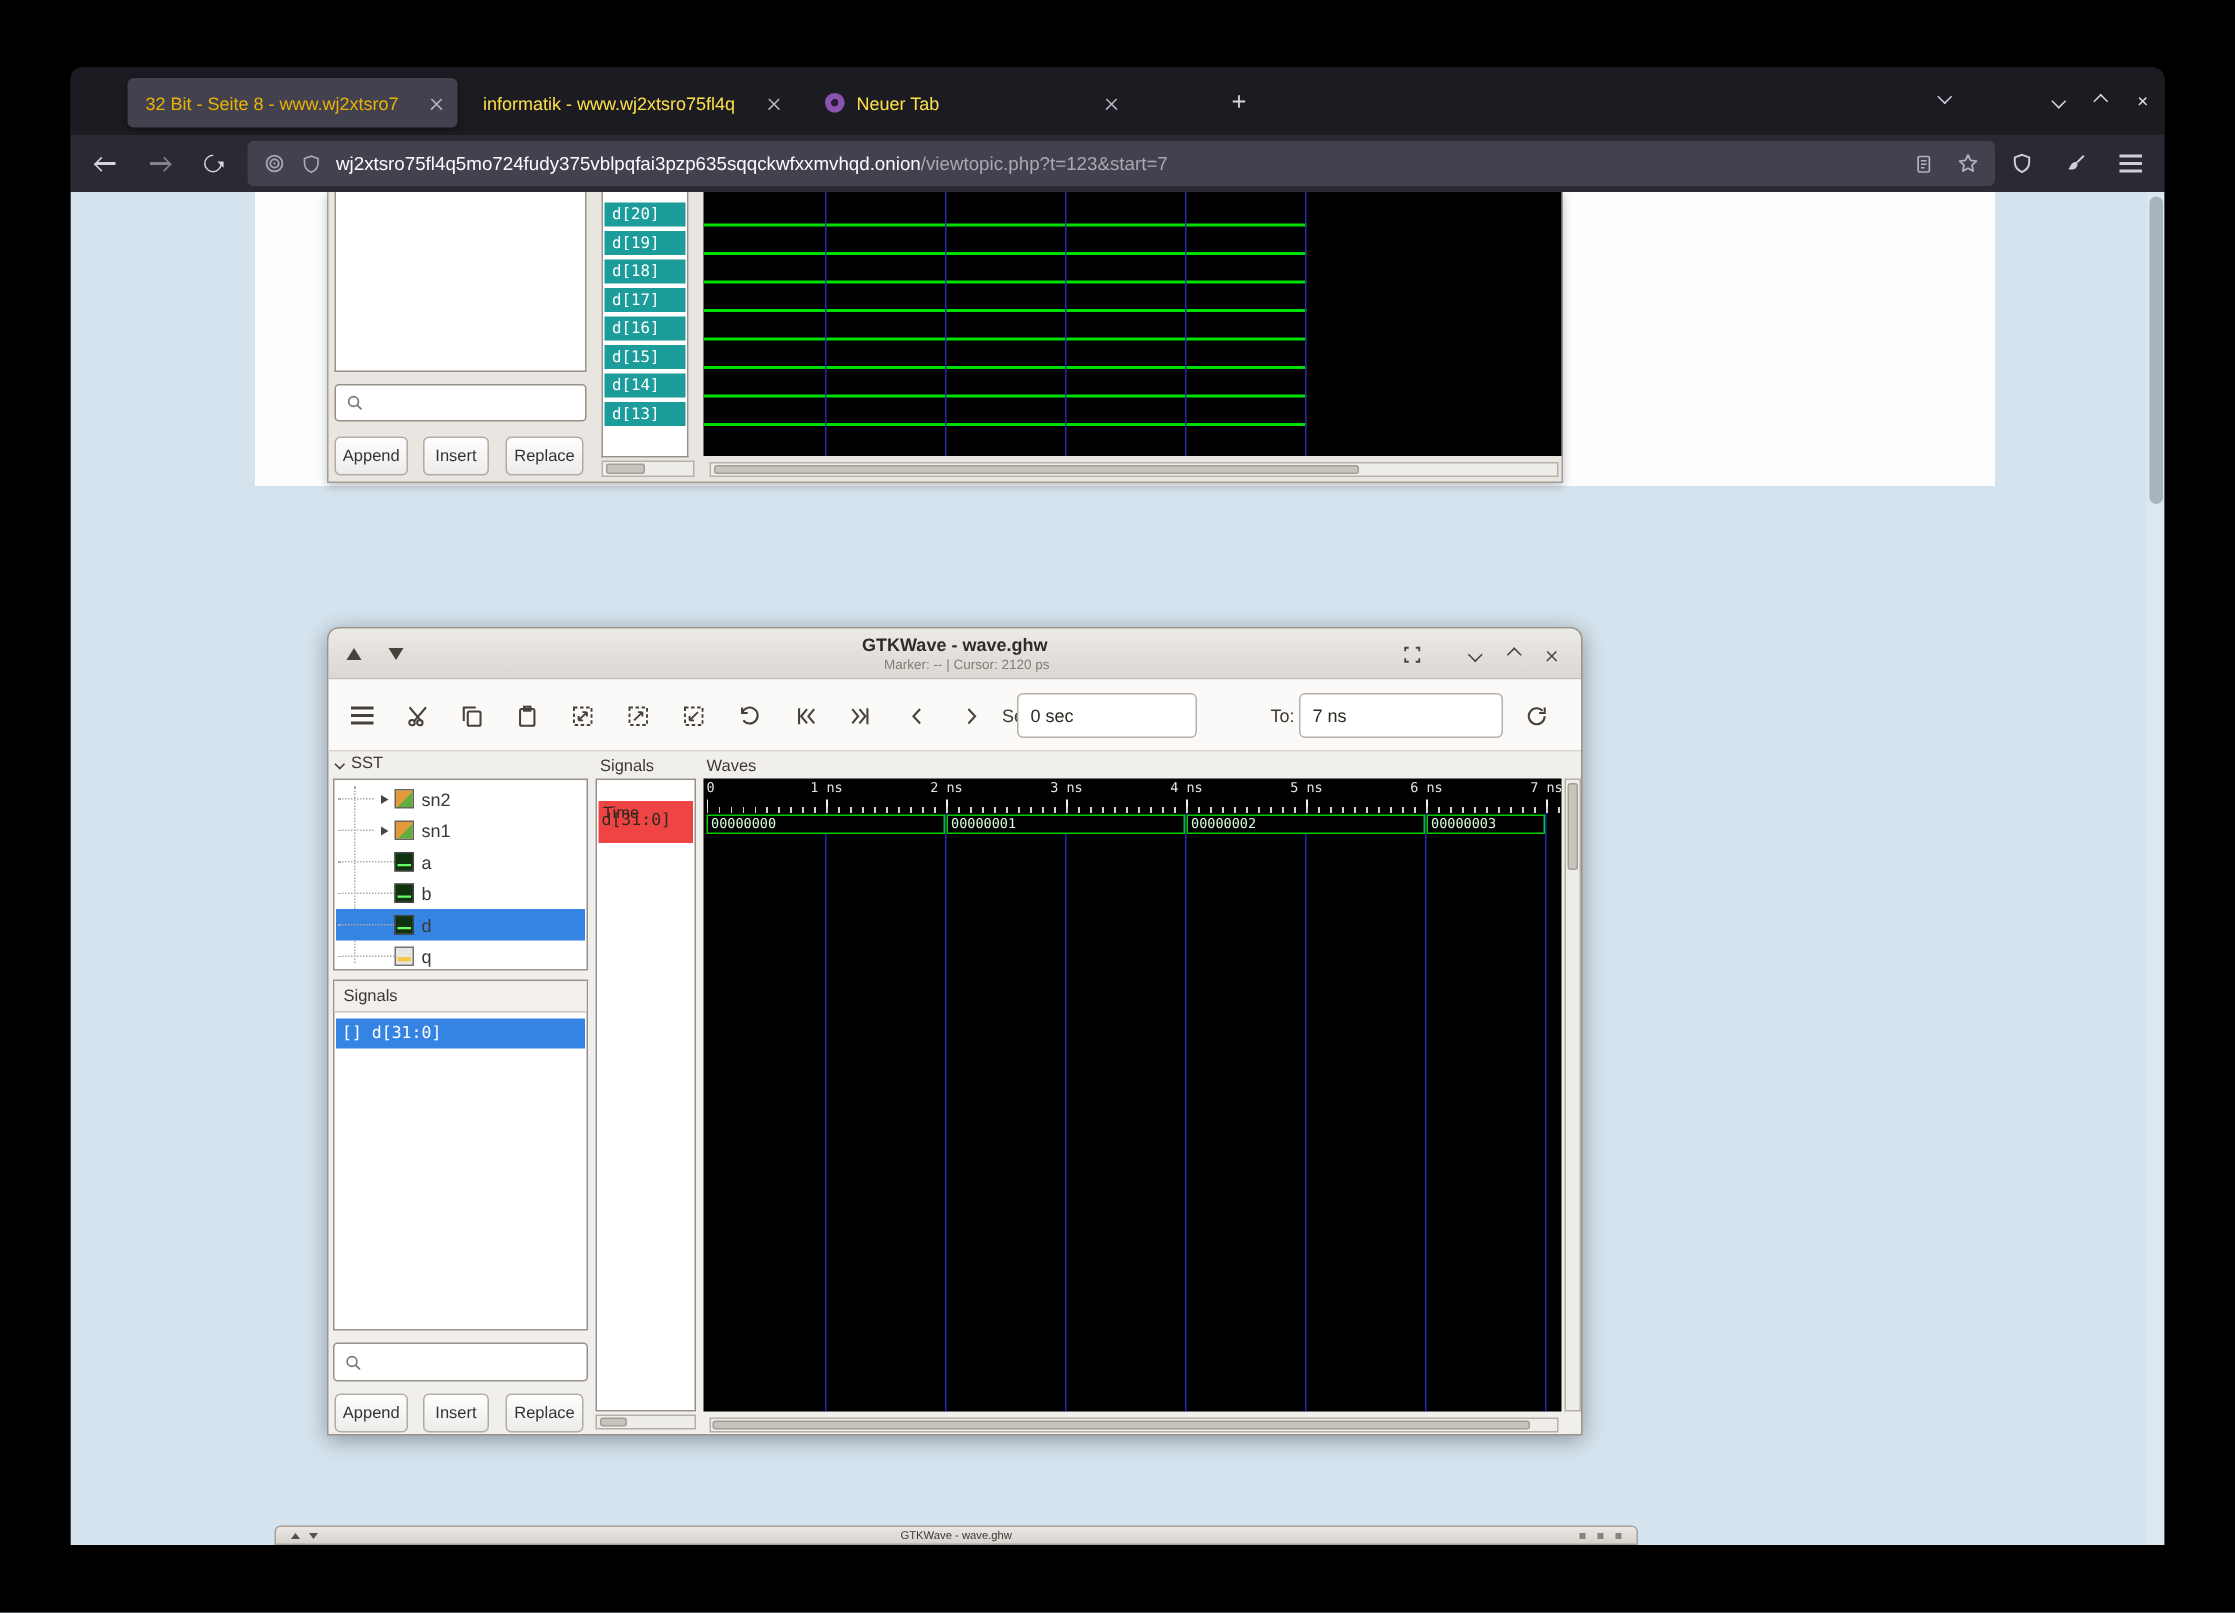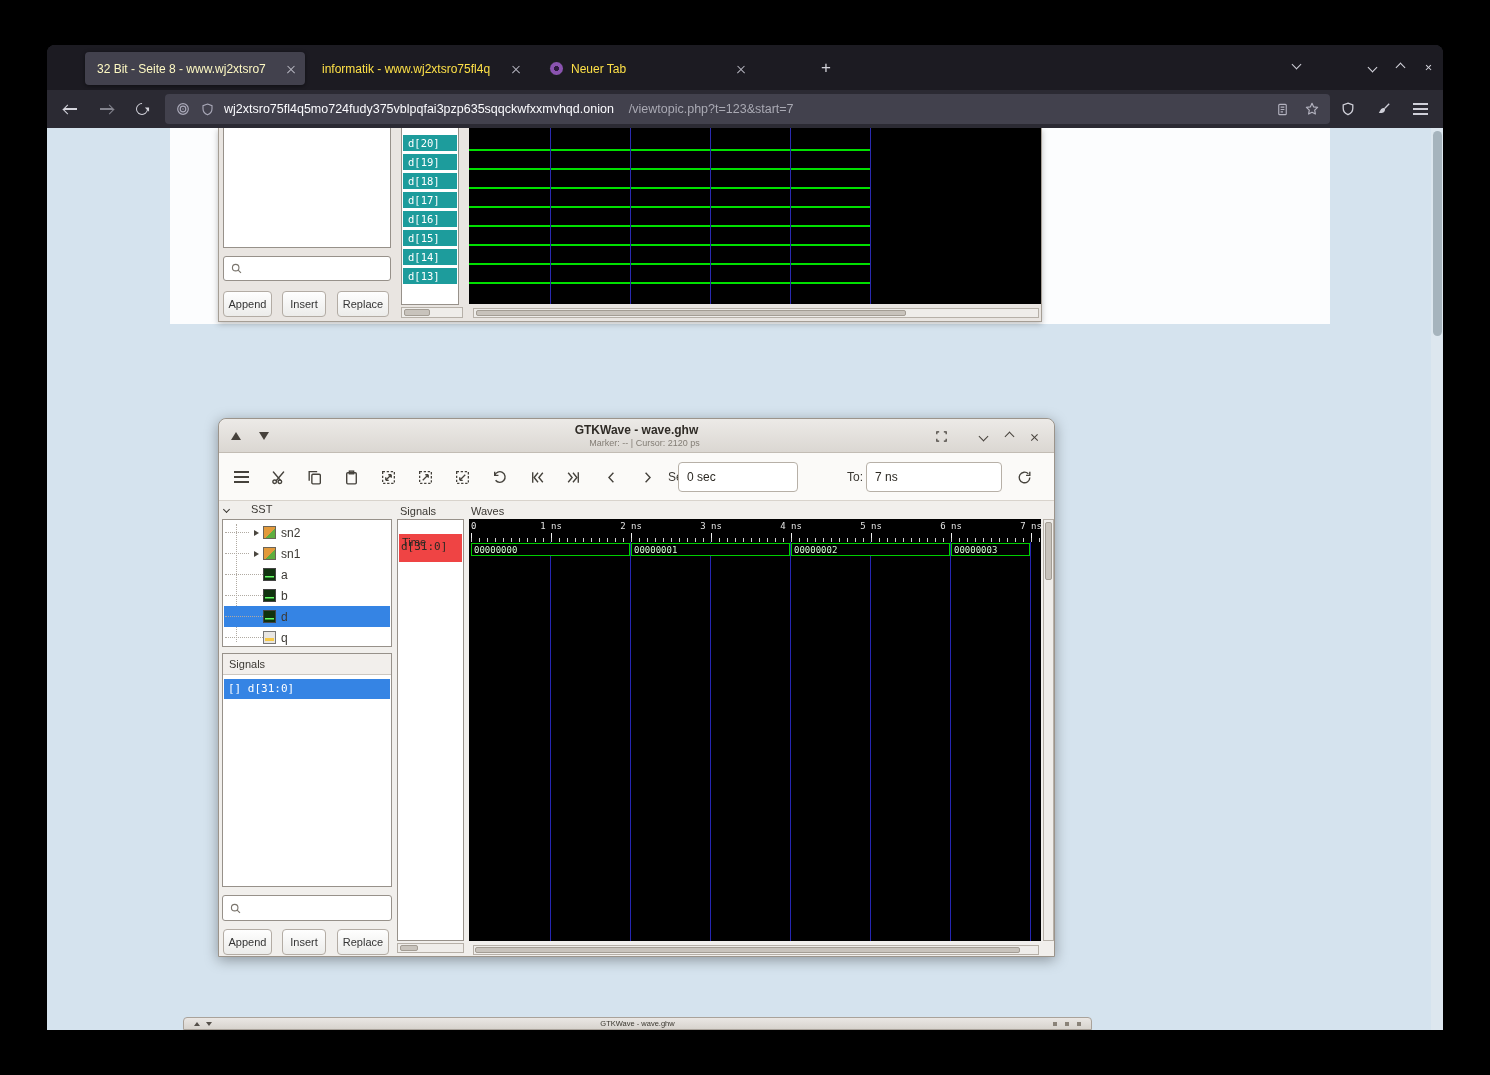--- a/index.html
+++ b/index.html
@@ -8,21 +8,21 @@
 #stage{position:absolute;inset:0;background:#000;}
 
 
 #browser{position:absolute;left:47px;top:45px;width:1396px;height:985px;background:#2b2a33;border-radius:8px 8px 0 0;overflow:hidden;}
 #tabbar{position:absolute;left:0;top:0;width:100%;height:45px;background:#1c1b22;}
 #tabs{position:absolute;inset:0;}
 .tab{position:absolute;top:7px;height:33px;border-radius:4px;display:flex;align-items:center;padding:0 6px 0 12px;color:#fde047;font-size:12px;cursor:default;}
 #tabs .tab:nth-child(1){left:38px;width:220px;}
 #tabs .tab:nth-child(2){left:263px;width:220px;}
 #tabs .tab:nth-child(3){left:491px;width:217px;}
-.tab.active{background:#42414d;color:#fef9c3;box-shadow:0 1px 4px rgba(0,0,0,.45);}
+.tab.active{background:#42414d;color:#eab308;box-shadow:0 1px 4px rgba(0,0,0,.45);}
 .tab-title{flex:1;white-space:nowrap;overflow:hidden;}
 .favicon{width:13px;height:13px;border-radius:50%;margin-right:8px;flex:none;background:radial-gradient(circle,#2d1b3e 0 26%,#8a53b0 28% 70%,#c3abdd 72% 100%);}
 .tab-close{width:16px;height:16px;margin-left:6px;color:#b8b8c2;flex:none;border-radius:3px;}
 .xicon{position:relative;display:inline-block;}
 .xicon::before,.xicon::after{content:"";position:absolute;left:3px;right:3px;top:50%;height:1.3px;background:currentColor;}
 .xicon::before{transform:rotate(45deg);}
 .xicon::after{transform:rotate(-45deg);}
 .newtab{position:absolute;left:766px;top:10px;width:26px;height:26px;border-radius:4px;color:#d2d2da;font-size:17px;display:flex;align-items:center;justify-content:center;}
 .chev{display:inline-block;width:7px;height:7px;border-right:1.5px solid currentColor;border-bottom:1.5px solid currentColor;}
 .chev.d{transform:rotate(45deg);}
@@ -38,21 +38,21 @@
 .navarrow{position:relative;width:15px;height:13px;}
 .navarrow .shaft{position:absolute;top:5.7px;left:1px;right:1px;height:1.6px;background:currentColor;}
 .navarrow .head{position:absolute;width:7px;height:7px;border-left:1.6px solid currentColor;border-bottom:1.6px solid currentColor;top:3px;}
 .navarrow.l .head{left:1px;transform:rotate(45deg);}
 .navarrow.r .head{right:1px;transform:rotate(-135deg);}
 .reloadicon{width:12px;height:12px;border:1.6px solid currentColor;border-radius:50%;border-top-color:transparent;position:relative;transform:rotate(45deg);}
 .reloadicon::after{content:"";position:absolute;top:-4px;right:-2px;border:3.5px solid transparent;border-bottom-color:currentColor;}
 #urlbar{position:absolute;left:118px;top:4px;width:1165px;height:30px;background:#42414d;border-radius:4px;display:flex;align-items:center;padding:0 10px;}
 #urlbar .uicon{color:#a9a8b8;display:flex;align-items:center;margin-right:9px;flex:none;}
 .urlhost{color:#fbfbfe;font-size:12.5px;white-space:nowrap;}
-.urlpath{color:#a9a9b3;font-size:12.5px;white-space:nowrap;padding-left:15px;}
+.urlpath{color:#a9a9b3;font-size:12.5px;white-space:nowrap;}
 .urlspacer{flex:1;}
 #urlbar .ricon{color:#b3b2bf;display:flex;align-items:center;margin-left:14px;flex:none;}
 .outicon{position:absolute;top:7px;width:24px;height:24px;display:flex;align-items:center;justify-content:center;color:#cfcfd8;}
 #icoShield2{left:1289px;} #icoBroom{left:1325px;} #icoMenu{left:1361px;}
 .bars{width:15px;height:1.8px;background:currentColor;box-shadow:0 -5px 0 currentColor,0 5px 0 currentColor;}
 
 
 #content{position:absolute;left:0;top:83px;width:1396px;height:902px;background:#d5e3ee;overflow:hidden;}
 #whitestrip{position:absolute;left:123px;top:0;width:1160px;height:196px;background:#fcfdfe;}
 #pageScroll{position:absolute;right:0;top:0;width:12px;height:100%;background:#dde7ef;}
@@ -92,21 +92,21 @@
 .tbicon{width:17px;height:17px;top:9px;display:flex;align-items:center;justify-content:center;color:#47423c;}
 #tbFit{left:714px;} #tbDown{left:756px;} #tbUp{left:782px;} #tbClose{left:808px;}
 #tbClose.xicon{width:15px;height:15px;top:10px;}
 
 #gtoolbar{left:0;top:34px;right:0;height:48px;background:#fbfaf8;border-bottom:1px solid #d8d3cc;}
 #gtoolbar>*{position:absolute;}
 .ticon{top:11px;width:26px;height:26px;display:flex;align-items:center;justify-content:center;color:#45423c;border-radius:4px;}
 .tlabel{top:17px;font-size:12px;color:#3b3833;}
 .tinput{position:absolute;top:9px;height:30px;background:#fff;border:1px solid #b7b0a7;border-radius:4px;font-family:"Liberation Sans",sans-serif;font-size:12px;padding:0 8px;color:#2c2923;}
 
-#sstHeader{left:5px;top:84px;display:flex;align-items:center;gap:22px;font-size:11px;color:#3b3833;}
+#sstHeader{left:5px;top:84px;display:flex;align-items:center;gap:5px;font-size:11px;color:#3b3833;}
 #tree{left:3px;top:100px;width:170px;height:128px;}
 #treeVline{position:absolute;left:13px;top:4px;height:118px;border-left:1px dotted #b0aaa2;}
 .trow{position:absolute;left:1px;right:1px;height:21px;display:flex;align-items:center;font-size:11px;color:#2f2b26;}
 .trow.sel{background:#3584e4;color:#fff;}
 .stub{width:24px;height:0;border-bottom:1px dotted #b0aaa2;margin-left:1px;flex:none;}
 .stub.long{width:38px;}
 .expander{width:14px;height:14px;display:flex;align-items:center;justify-content:center;flex:none;}
 .expander::before{content:"";border-left:5px solid #4a463f;border-top:3.5px solid transparent;border-bottom:3.5px solid transparent;}
 .nicon{width:13px;height:13px;margin-right:5px;flex:none;}
 .i-module{background:linear-gradient(135deg,#e39a3b 0 55%,#5fae3f 55% 100%);border:1px solid #6b6458;}

